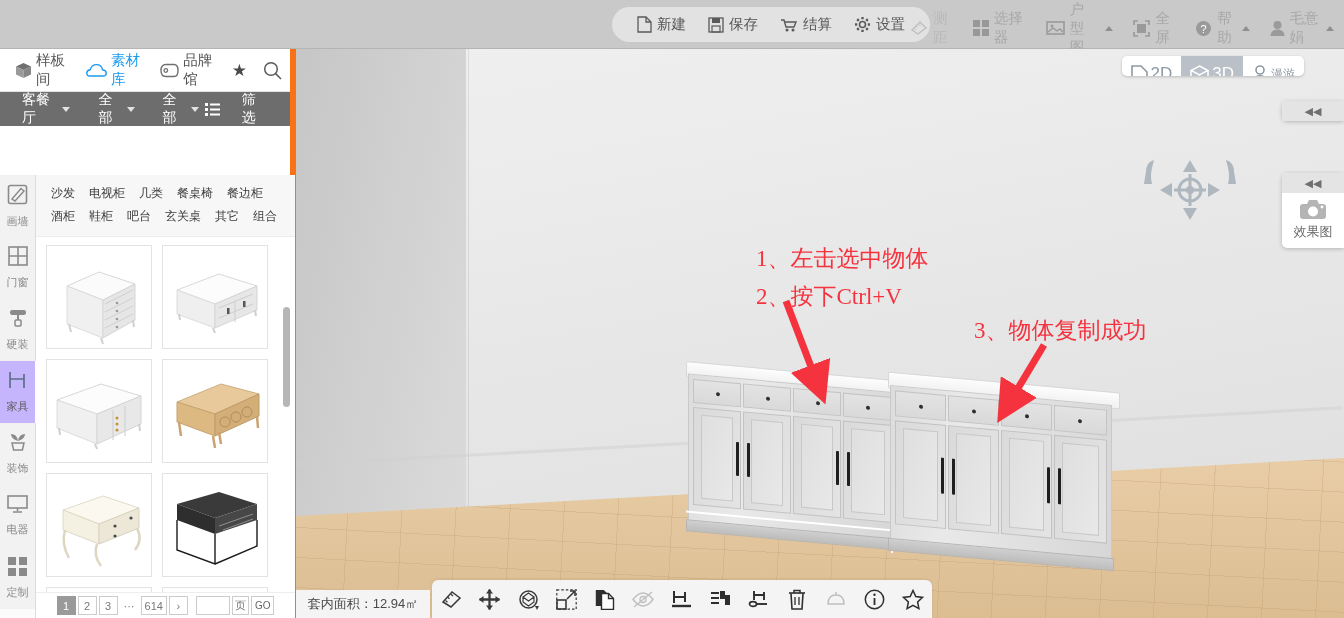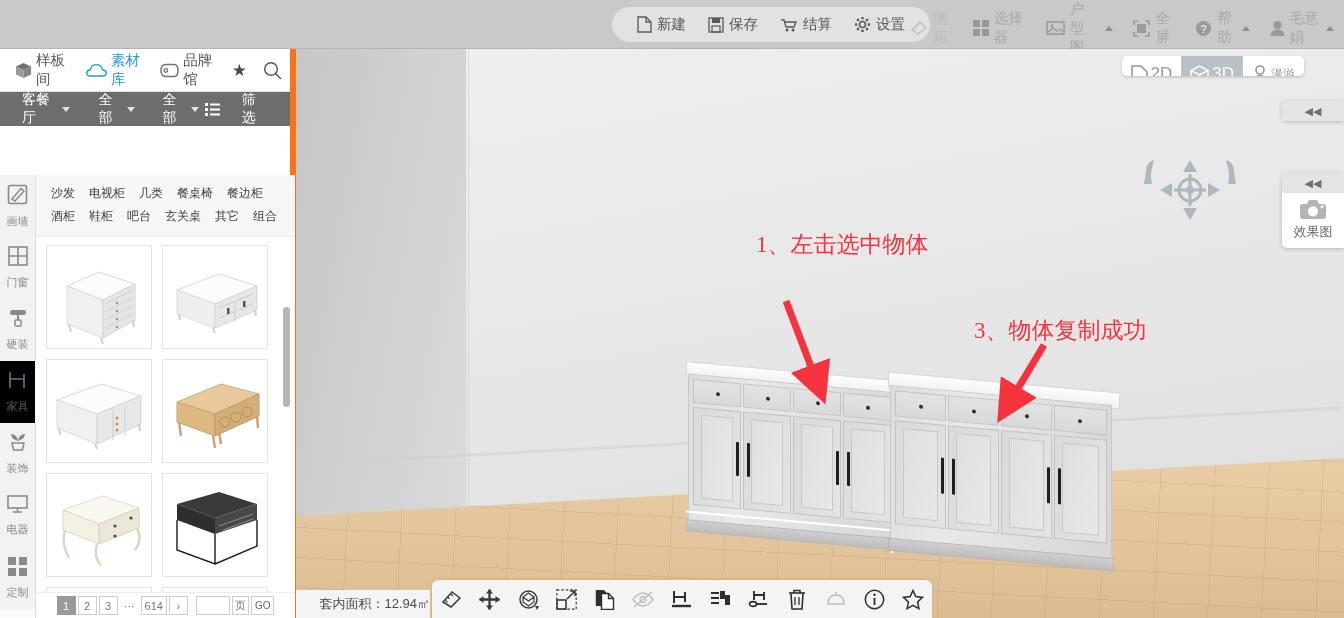--- a/index.html
+++ b/index.html
@@ -44,21 +44,21 @@
   .search-btn { padding: 0 8px; cursor: pointer; }
 
   #filterbar { height: 34px; background: #6d6d6d; display: flex; align-items: center; color: #fff; font-size: 14px; }
   .fb-item { display: flex; align-items: center; gap: 5px; padding: 0 6px; margin-left: 16px; cursor: pointer; }
   .fb-caret { width: 0; height: 0; border-left: 4px solid transparent; border-right: 4px solid transparent; border-top: 5px solid #e3e3e3; }
   .fb-filter { margin-left: auto; margin-right: 28px; display: flex; align-items: center; gap: 22px; cursor: pointer; }
 
   
   #toolstrip { position: absolute; top: 126px; left: 0; width: 36px; bottom: 0; background: #fbfbfb; border-right: 1px solid #dcdcdc; }
   .ts-item { width: 36px; height: 62px; display: flex; flex-direction: column; align-items: center; justify-content: center; gap: 9px; cursor: pointer; color: #8a8a8a; font-size: 11px; background: #f2f2f2; border-right: 1px solid #dcdcdc; }
-  .ts-item.active { background: #000000; border-right: 1px solid #fff; color: #5d5d5d; align-items: center; }
+  .ts-item.active { background: #c4b5fd; border-right: 1px solid #fff; color: #5d5d5d; align-items: center; }
 
   #catpanel { position: absolute; top: 126px; left: 36px; width: 259px; bottom: 0; background: #fff; }
   #cattags { background: #f7f7f7; padding: 7px 0 8px 8px; border-bottom: 1px solid #ececec; }
   .cat-row { display: flex; flex-wrap: wrap; }
   .cat-tag { font-size: 12px; color: #3d3d3d; padding: 3px 7px; cursor: pointer; text-align: center; }
 
   #thumbgrid { position: absolute; top: 62px; left: 0; right: 0; bottom: 26px; overflow: hidden; padding: 8px 0 0 10px; }
   .thumb-row { display: flex; gap: 10px; margin-bottom: 10px; }
   .thumb { width: 106px; height: 104px; border: 1px solid #e3e3e3; background: #fff; position: relative; cursor: pointer; overflow: hidden; }
 
@@ -114,21 +114,21 @@
   
   .rcard { position: absolute; right: 0; width: 62px; background: #fff; border-radius: 5px 0 0 5px; box-shadow: 0 1px 4px rgba(0,0,0,.22); }
   .rcard-head { height: 20px; background: #e4e4e4; display: flex; align-items: center; justify-content: center; color: #6f6f6f; font-size: 11px; cursor: pointer; border-radius: 5px 0 0 0; }
   .rcard-body { display: flex; flex-direction: column; align-items: center; padding: 6px 0 7px; gap: 2px; color: #9a9a9a; }
   .rcard-label { font-size: 13px; color: #6b6b6b; white-space: nowrap; }
 
   
   .anno { position: absolute; color: #f5333f; font-size: 23px; font-family: "Liberation Serif", "DejaVu Serif", serif; white-space: nowrap; }
 
   
-  #areabar { position: absolute; left: 296px; bottom: 0; width: 134px; height: 28px; background: #f4f4f4; display: flex; align-items: center; justify-content: flex-end; font-size: 13px; color: #4a4a4a; }
+  #areabar { position: absolute; left: 296px; bottom: 0; width: 134px; height: 28px; background: #f4f4f4; display: flex; align-items: center; justify-content: center; font-size: 13px; color: #4a4a4a; }
   #bottombar { position: absolute; left: 432px; bottom: 0; width: 500px; height: 38px; background: #f4f4f4; border-radius: 6px 6px 0 0; display: flex; align-items: center; justify-content: space-around; box-shadow: 0 -1px 3px rgba(0,0,0,.08); }
   .bb { width: 30px; height: 30px; display: flex; align-items: center; justify-content: center; cursor: pointer; color: #3a3a3a; }
   .bb.dim { color: #c0c0c0; }
   svg { display: block; }
 </style>
 </head>
 <body>
 
 <div id="app">
 
@@ -599,21 +599,22 @@
           <path d="M50 6 L57 18 L43 18 Z"></path>
           <path d="M50 66 L57 54 L43 54 Z"></path>
           <path d="M20 36 L32 29 L32 43 Z"></path>
           <path d="M80 36 L68 29 L68 43 Z"></path>
           <path d="M6 18 Q6 8 14 6 L12 14 Q10 22 12 30 L4 30 Q5 23 6 18 Z"></path>
           <path d="M94 18 Q94 8 86 6 L88 14 Q90 22 88 30 L96 30 Q95 23 94 18 Z"></path>
         </g>
       </svg>
     </div>
 
-    <div class="anno" style="left:460px; top:180px;">1、左击选中物体</div>
+    <div class="anno" style="left:460px; top:194px;">1、左击选中物体</div>
+    <div class="anno" style="left:460px; top:232px;"><span>2、按下Ctrl+V</span></div>
     <div class="anno" style="left:678px; top:266px;">3、物体复制成功</div>
 
     <svg style="position:absolute; left:0; top:0; width:1048px; height:569px; pointer-events:none;">
       <defs>
         <marker id="ah" markerWidth="6" markerHeight="6" refX="3" refY="3" orient="auto">
           <path d="M0,0 L6,3 L0,6 z" fill="#f5333f"></path>
         </marker>
       </defs>
       <line x1="490" y1="252" x2="522" y2="336" stroke="#f5333f" stroke-width="7" marker-end="url(#ah)"></line>
       <line x1="748" y1="296" x2="712" y2="356" stroke="#f5333f" stroke-width="7" marker-end="url(#ah)"></line>

